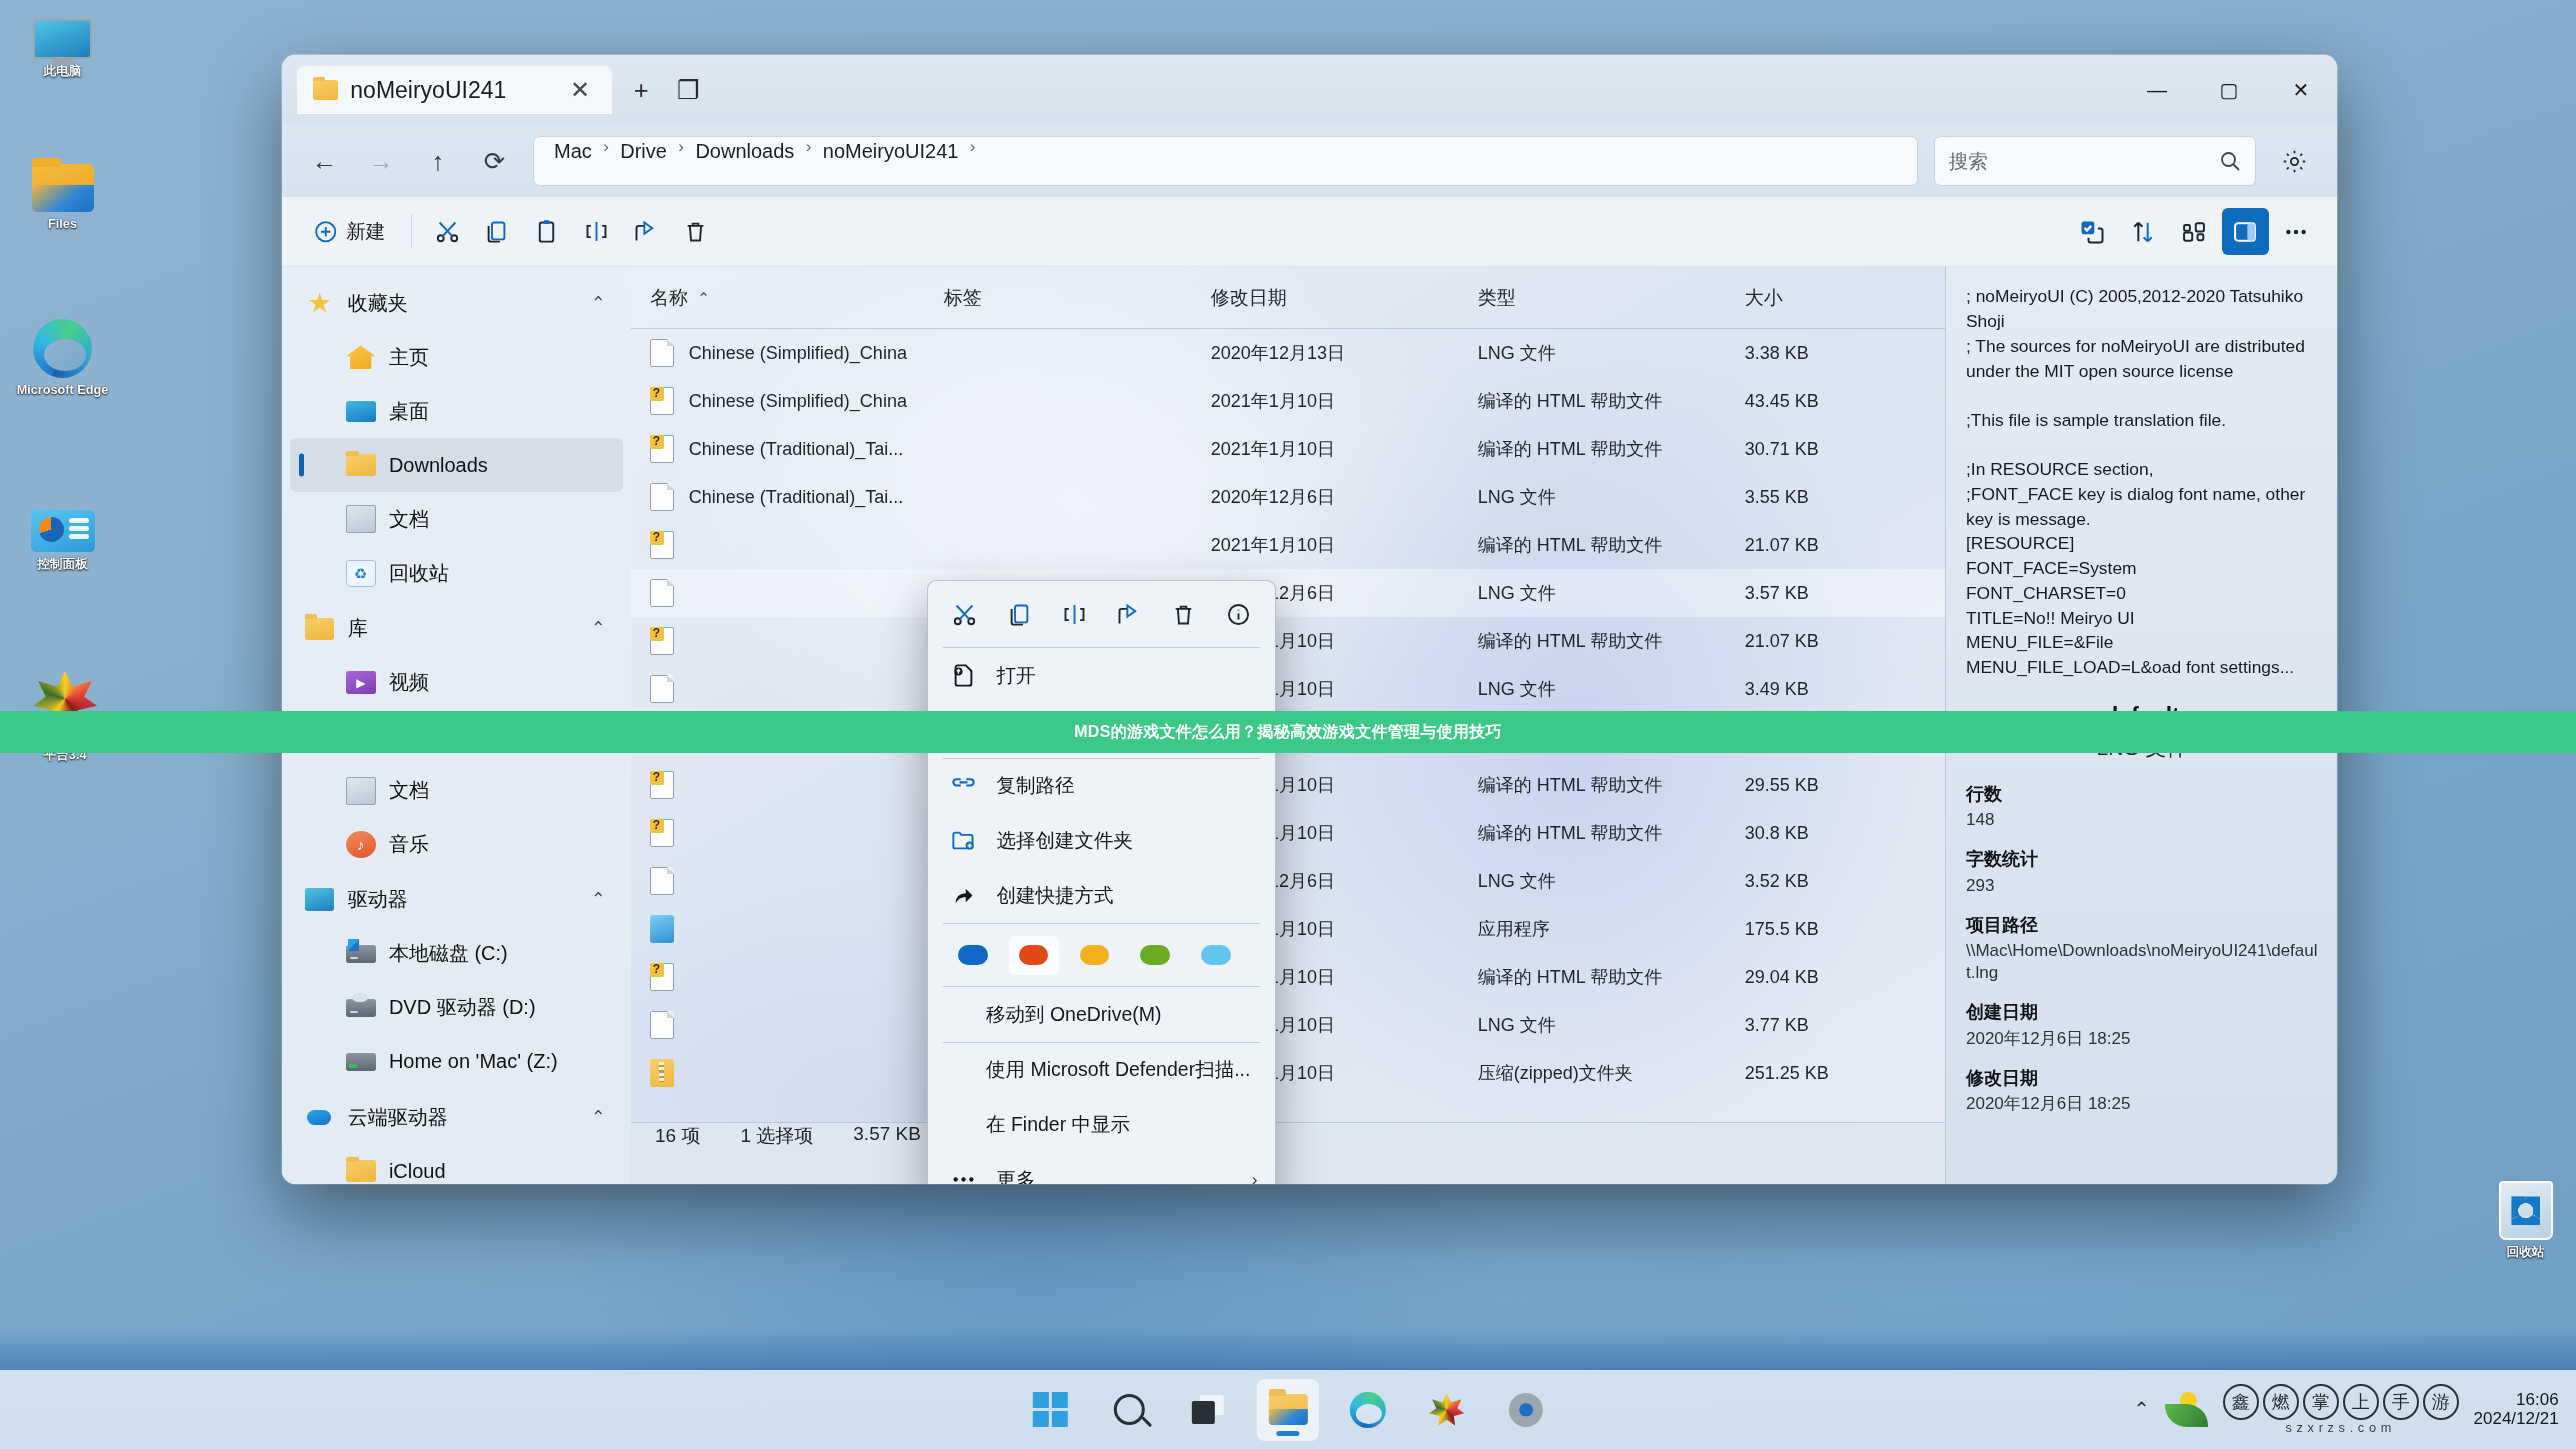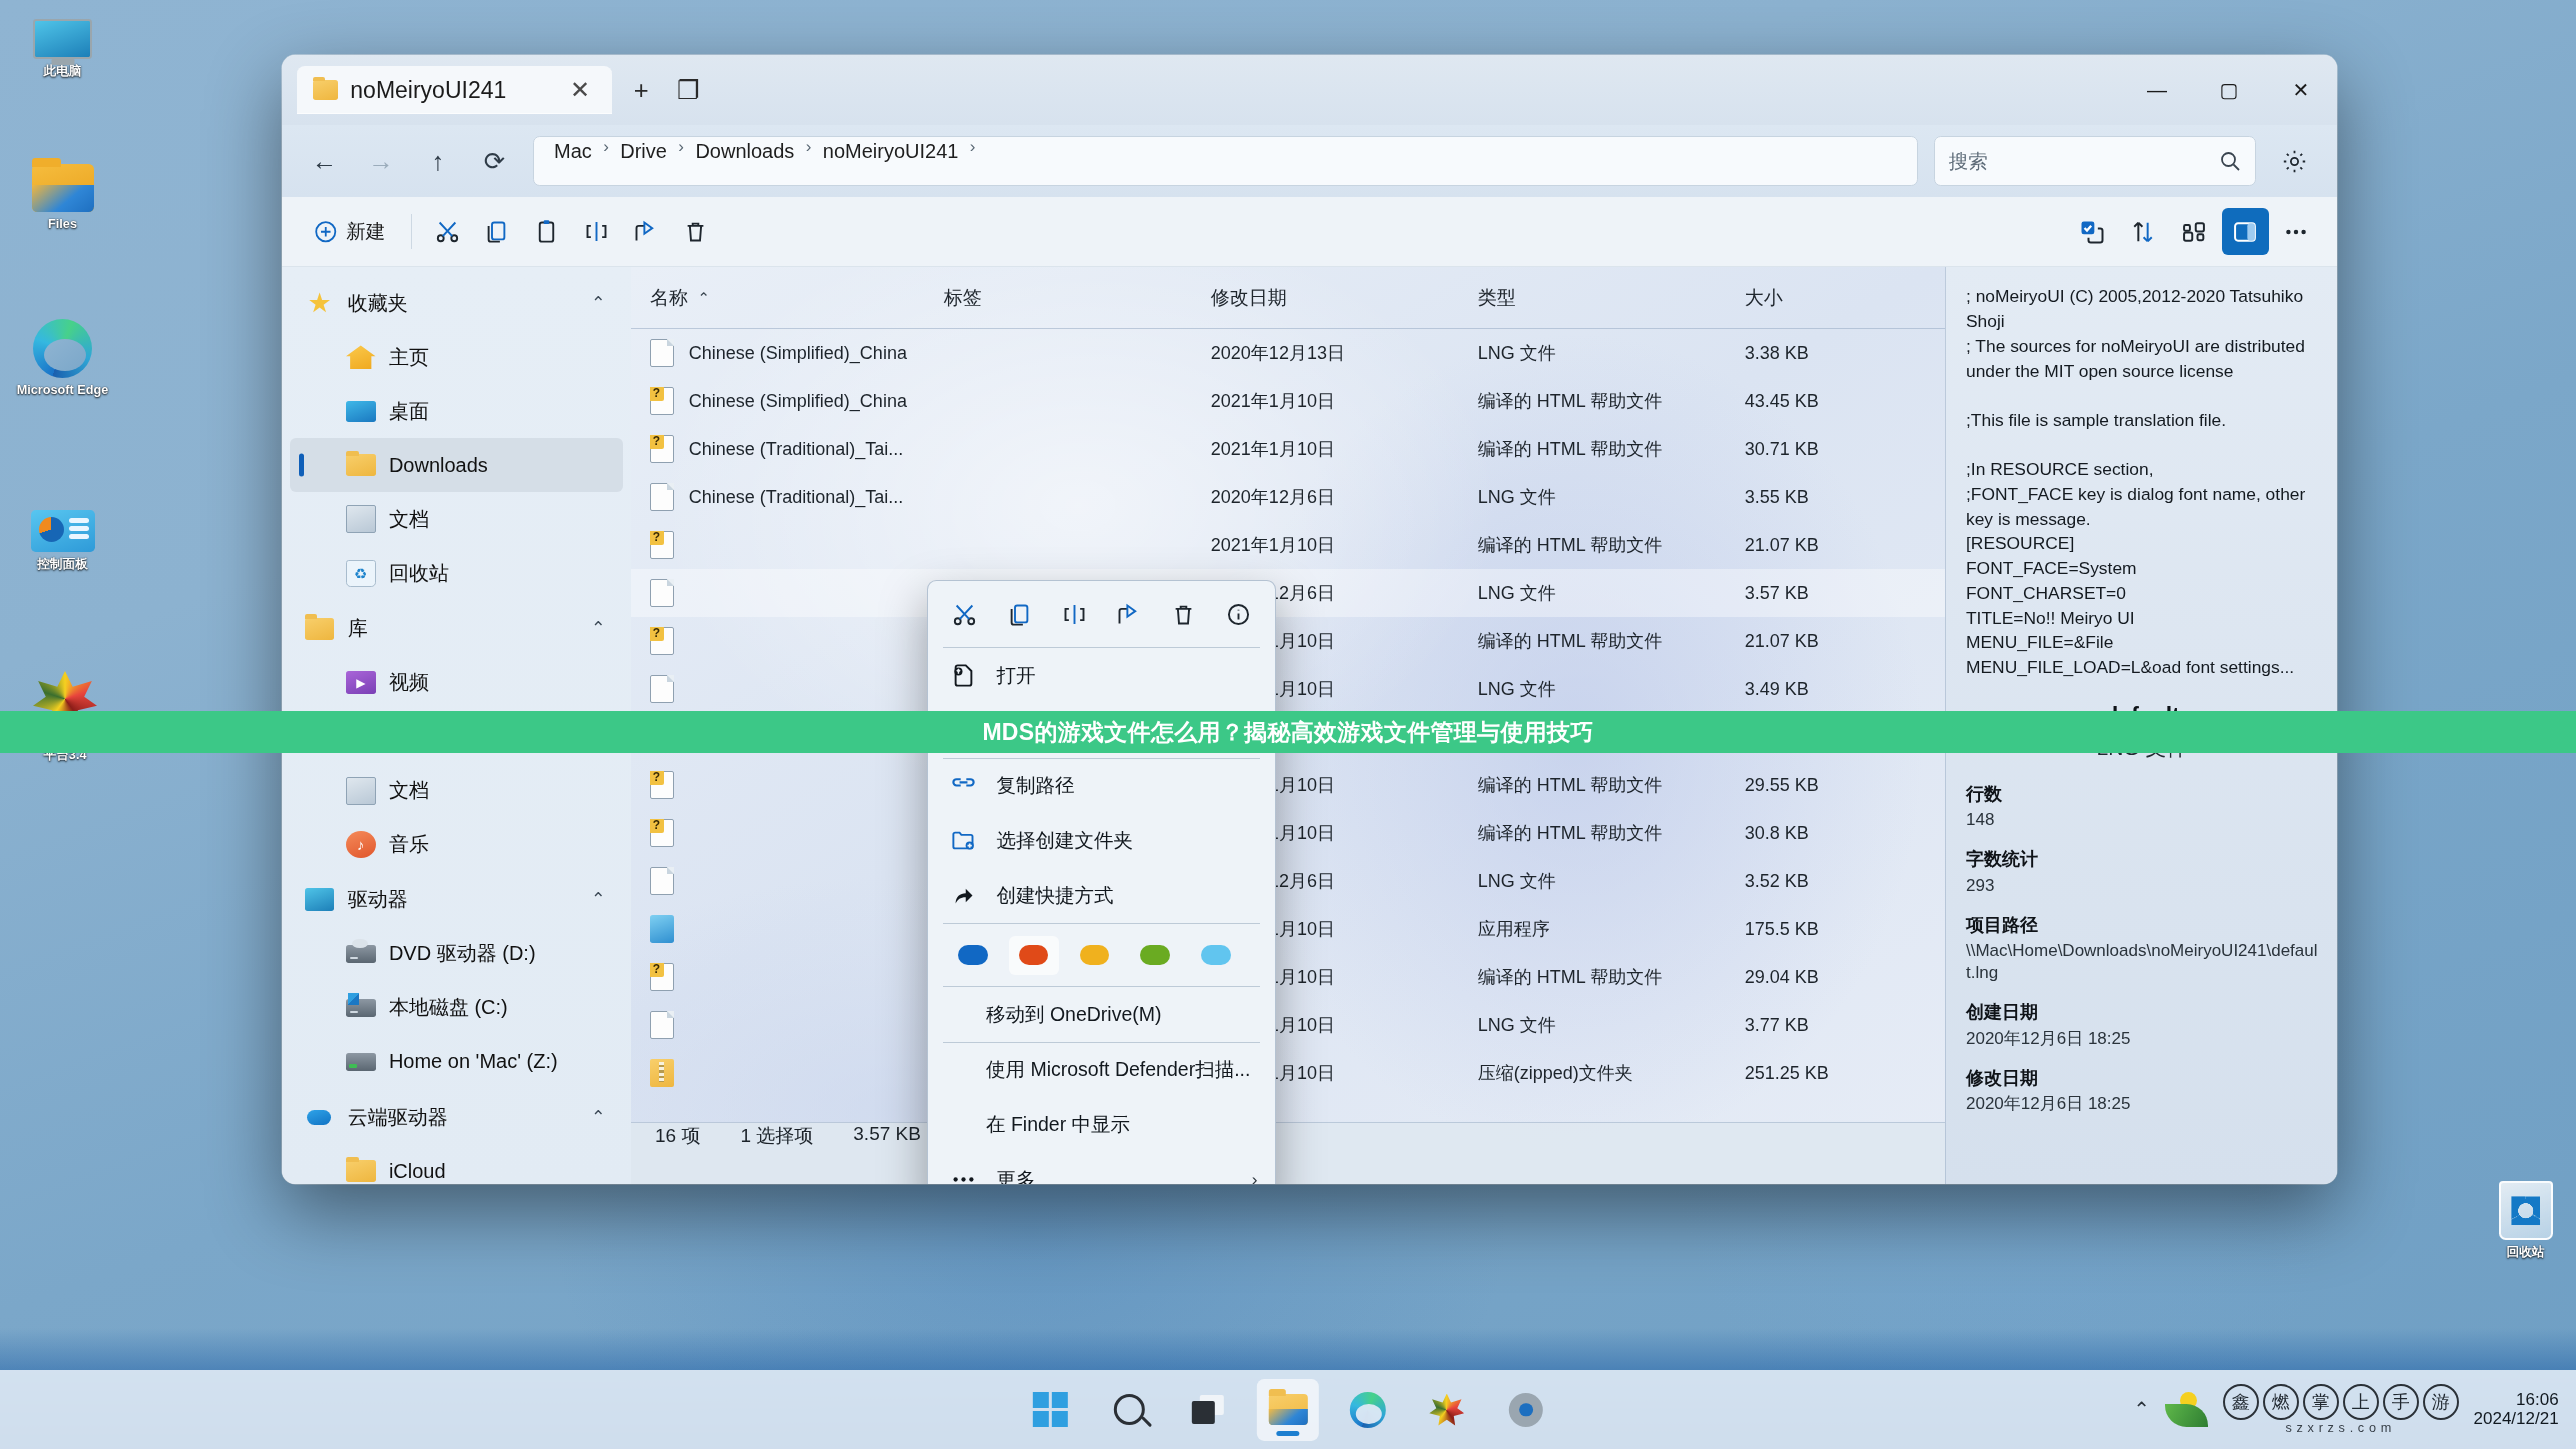--- a/index.html
+++ b/index.html
@@ -256,21 +256,21 @@
   #ctx-colors{height:62px;display:flex;align-items:center;gap:10.7px;padding:0 20px;}
   .swatch{width:29.5px;height:20px;border-radius:10px;}
   .swatch-wrap{width:50px;height:39px;display:flex;align-items:center;justify-content:center;border-radius:6px;}
   .swatch-wrap.sel{background:rgba(255,255,255,.62);}
 
   
   #green-banner{
     position:absolute;left:0;right:0;top:711px;height:42px;background:#3cc887;z-index:200;
     display:flex;align-items:center;justify-content:center;
   }
-  #green-banner .btxt{font-size:23px;font-weight:700;color:#fff;letter-spacing:0.3px;white-space:nowrap;}
+  #green-banner .btxt{font-size:16px;font-weight:700;color:#fff;letter-spacing:0.3px;white-space:nowrap;}
 
   
   #taskbar{
     position:absolute;left:0;right:0;bottom:0;height:79px;z-index:300;
     background:rgba(222,233,244,.92);display:flex;align-items:center;
   }
   #taskbar-center{position:absolute;left:50%;transform:translateX(-50%);display:flex;align-items:center;gap:17.4px;}
   .tb-item{width:62px;height:62px;border-radius:7.4px;display:flex;align-items:center;justify-content:center;position:relative;}
   .tb-item.running{background:rgba(255,255,255,.62);}
   .tb-item.running:after{content:'';position:absolute;bottom:4.7px;left:50%;transform:translateX(-50%);
@@ -530,26 +530,26 @@
         </div>
       </div>
 
       <div class="nav-group">
         <div class="nav-head">
           <span class="ni ni-pc"></span>
           <span class="lbl">驱动器</span>
           <span class="chev">⌃</span>
         </div>
         <div class="nav-item">
+          <span class="ni ni-drive win"></span>
+          <span class="lbl">本地磁盘 (C:)</span>
+        </div>
+        <div class="nav-item">
           <span class="ni ni-drive dvd"></span>
           <span class="lbl">DVD 驱动器 (D:)</span>
-        </div>
-        <div class="nav-item">
-          <span class="ni ni-drive win"></span>
-          <span class="lbl">本地磁盘 (C:)</span>
         </div>
         <div class="nav-item">
           <span class="ni ni-drive green"></span>
           <span class="lbl">Home on 'Mac' (Z:)</span>
         </div>
       </div>
 
       <div class="nav-group">
         <div class="nav-head">
           <span class="ni ni-cloud"></span>

